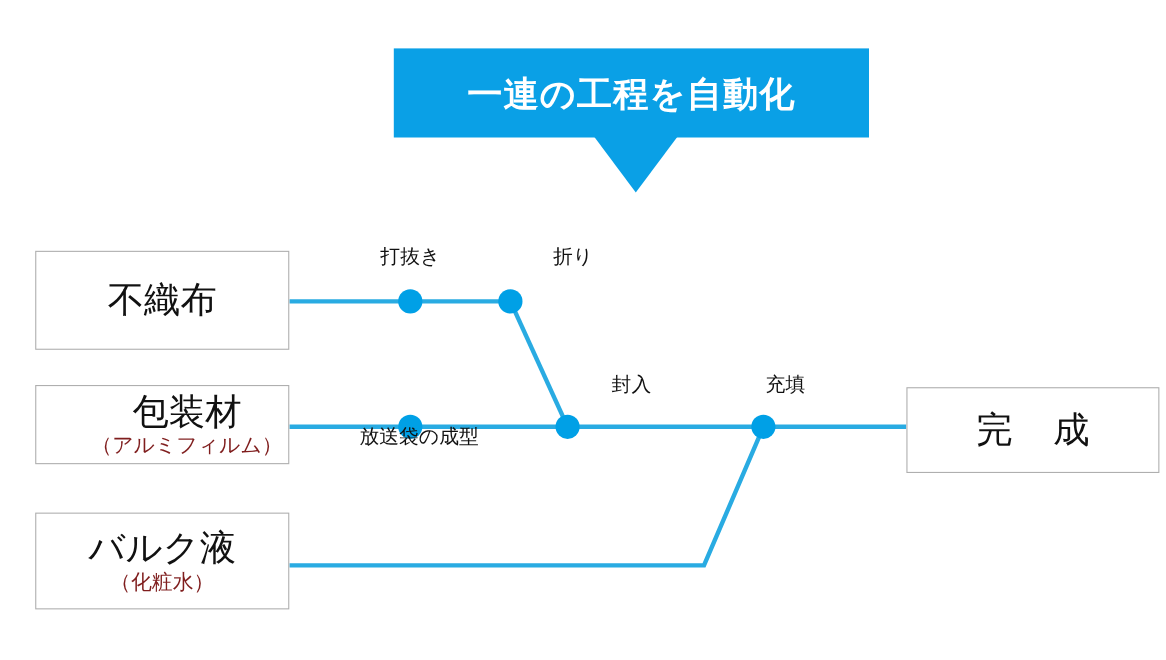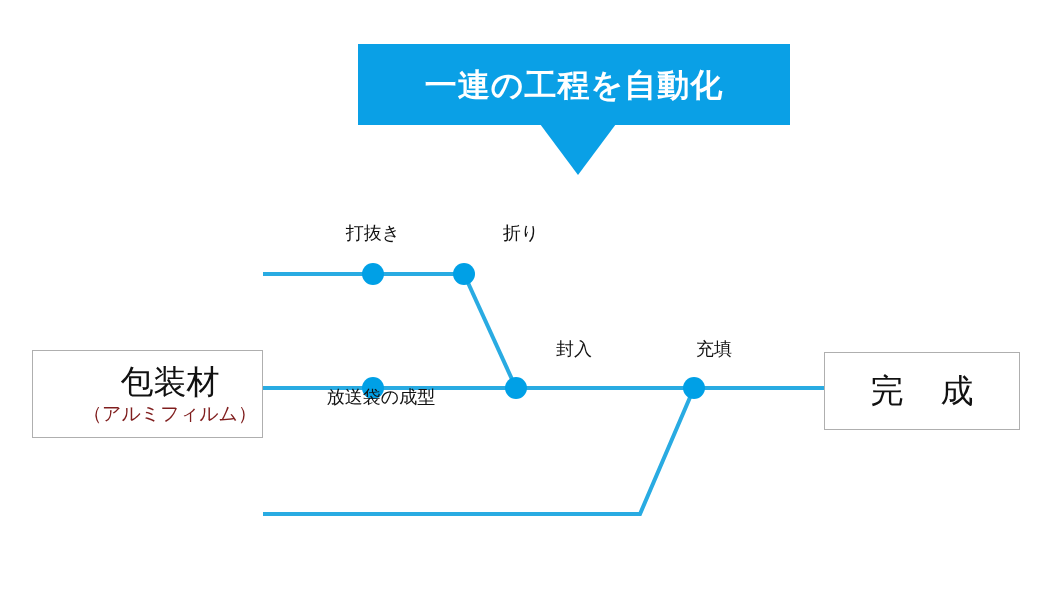--- a/index.html
+++ b/index.html
@@ -69,23 +69,23 @@
     white-space: nowrap;
   }
   .box-sub {
     color: #7f1d1d;
     font-size: 19px;
     line-height: 1.15;
     margin-top: 2px;
     white-space: nowrap;
   }
   #box-nonwoven { left: 32px; top: 228px; width: 231px; height: 90px; }
-  #box-packaging { left: 32px; top: 350px; width: 231px; height: 88px; padding-left: 45px; }
+  #box-packaging { left: 32px; top: 350px; width: 231px; height: 72px; padding-left: 45px; }
   #box-bulk      { left: 32px; top: 466px; width: 231px; height: 88px; }
-  #box-complete  { left: 824px; top: 352px; width: 196px; height: 78px; }
+  #box-complete  { left: 824px; top: 352px; width: 230px; height: 78px; }
   #box-complete .box-title { letter-spacing: 14px; text-indent: 14px; }
 
   
   #flow-lines {
     position: absolute;
     left: 0;
     top: 0;
     width: 1060px;
     height: 600px;
   }
@@ -130,24 +130,31 @@
     <circle cx="516" cy="388" r="11" fill="#00A0E6"></circle>
     <circle cx="694" cy="388" r="11" fill="#00A0E6"></circle>
   </svg>
 
   <div class="step-label" id="label-punching">打抜き</div>
   <div class="step-label" id="label-folding">折り</div>
   <div class="step-label" id="label-bagform">放送袋の成型</div>
   <div class="step-label" id="label-sealing">封入</div>
   <div class="step-label" id="label-filling">充填</div>
 
+  <div class="box" id="box-nonwoven">
+    <div class="box-title">不織布</div>
+  </div>
 
   <div class="box" id="box-packaging">
     <div class="box-title">包装材</div>
     <div class="box-sub">（アルミフィルム）</div>
   </div>
 
+  <div class="box" id="box-bulk">
+    <div class="box-title">バルク液</div>
+    <div class="box-sub">（化粧水）</div>
+  </div>
 
   <div class="box" id="box-complete">
     <div class="box-title">完 成</div>
   </div>
 
 </div>
 
 </body></html>

